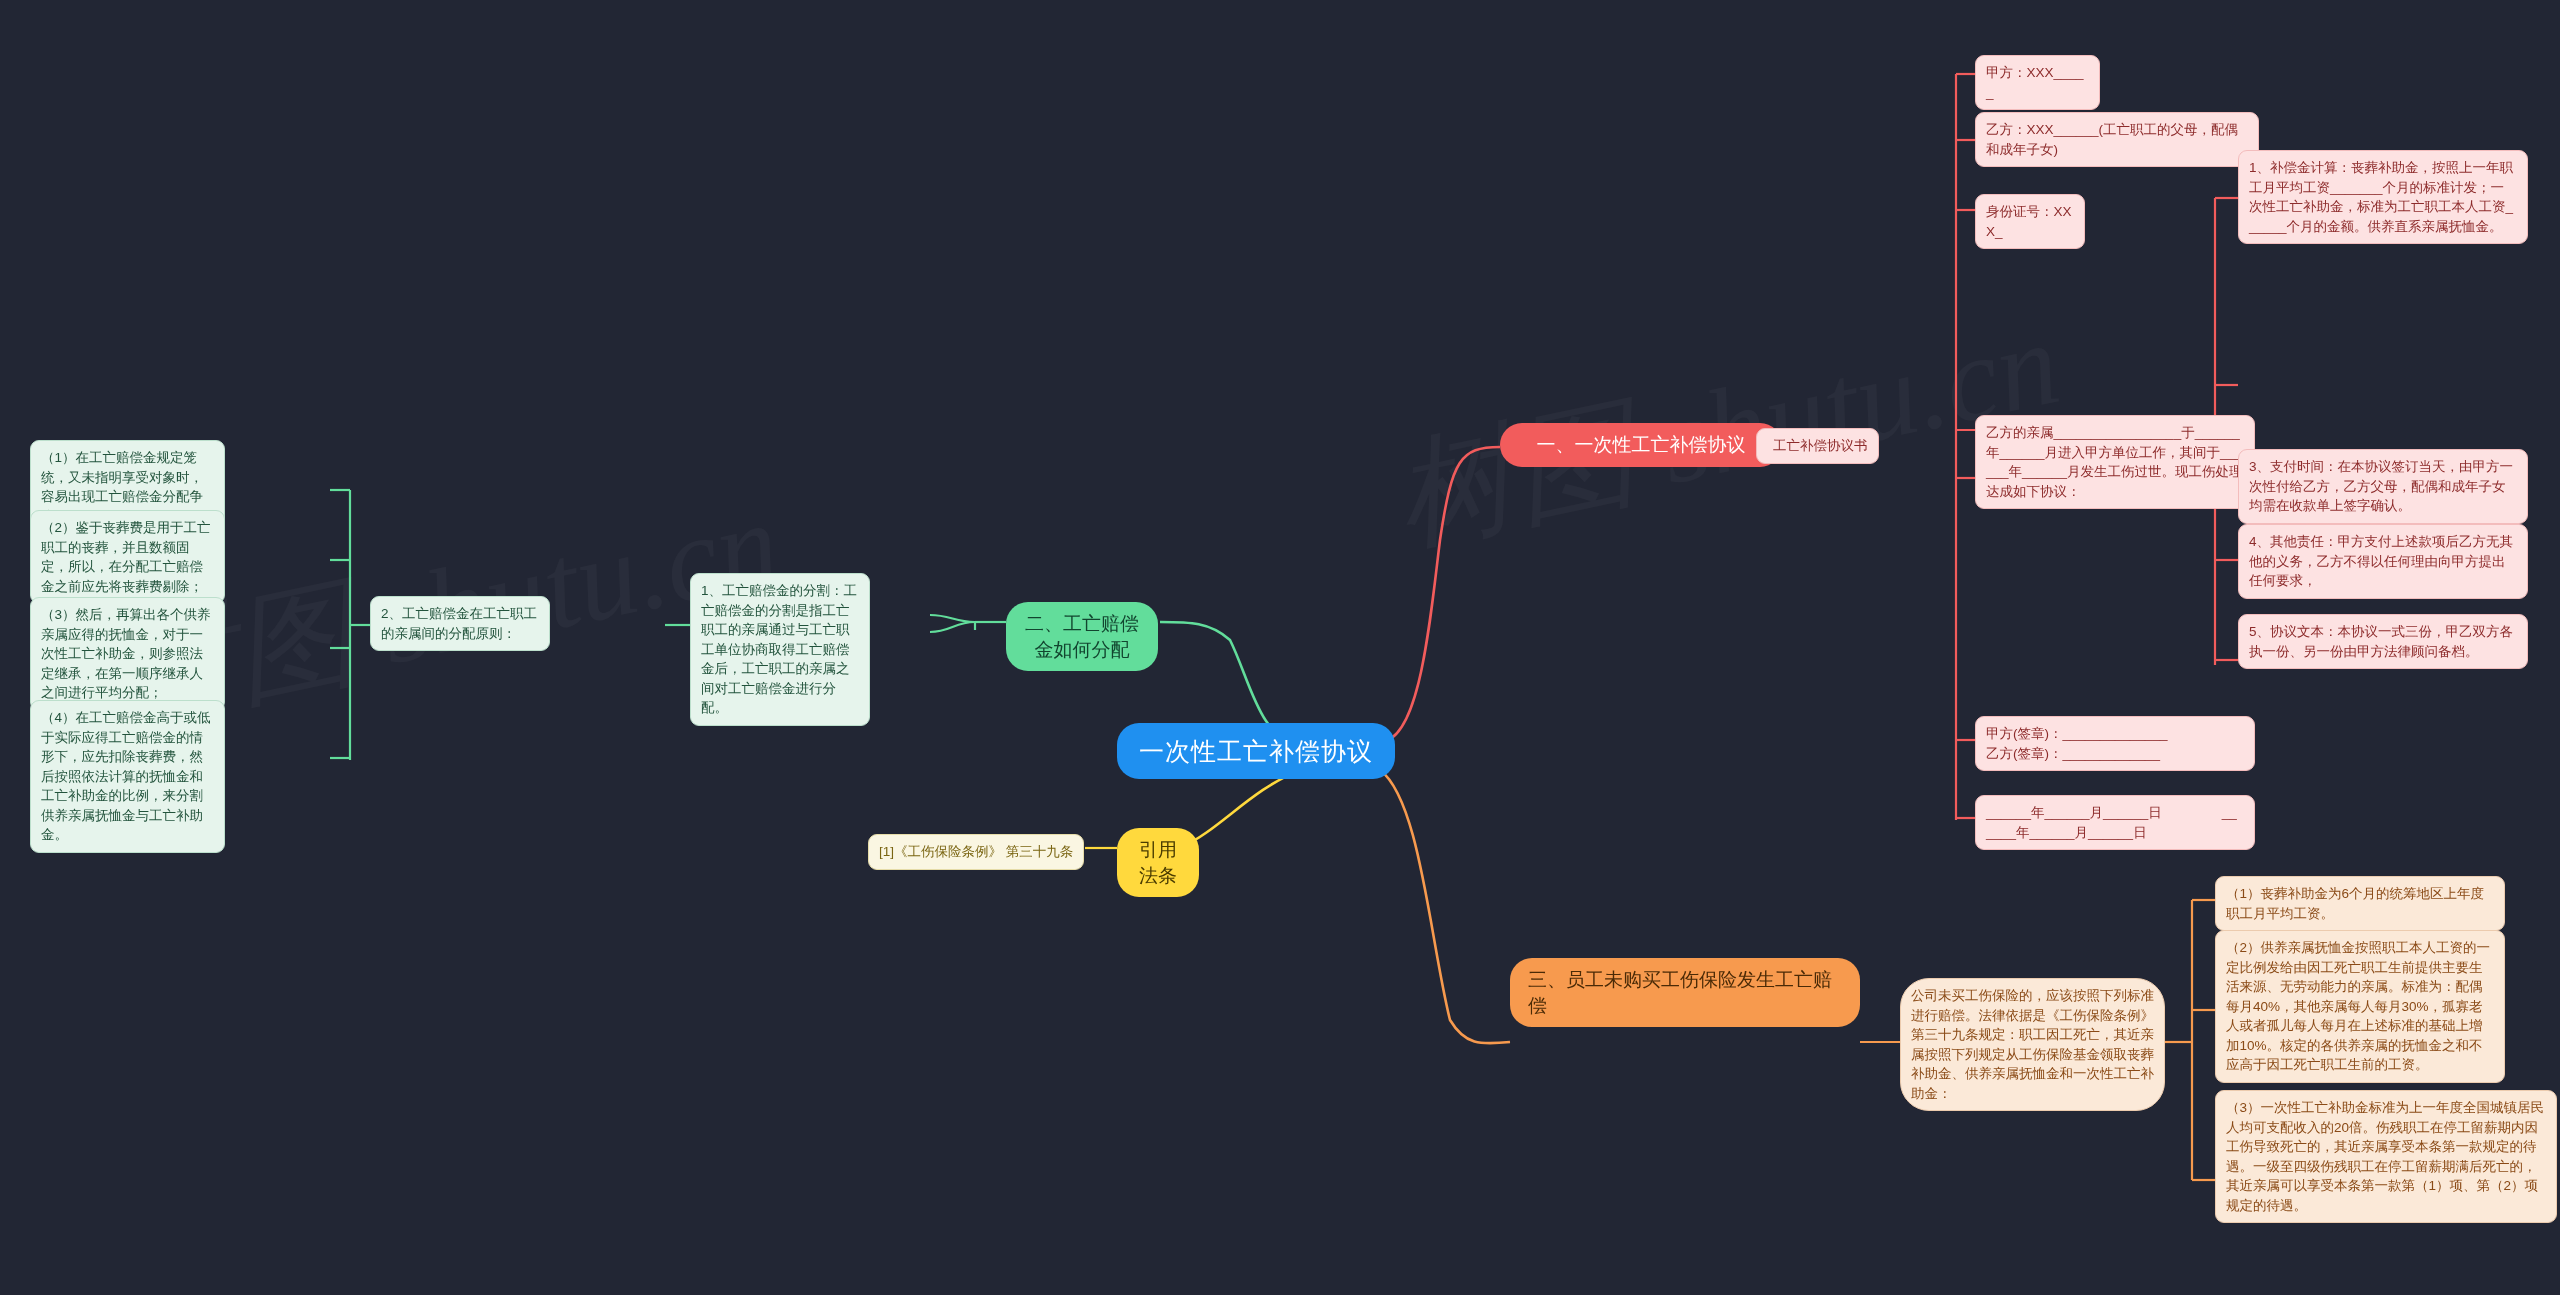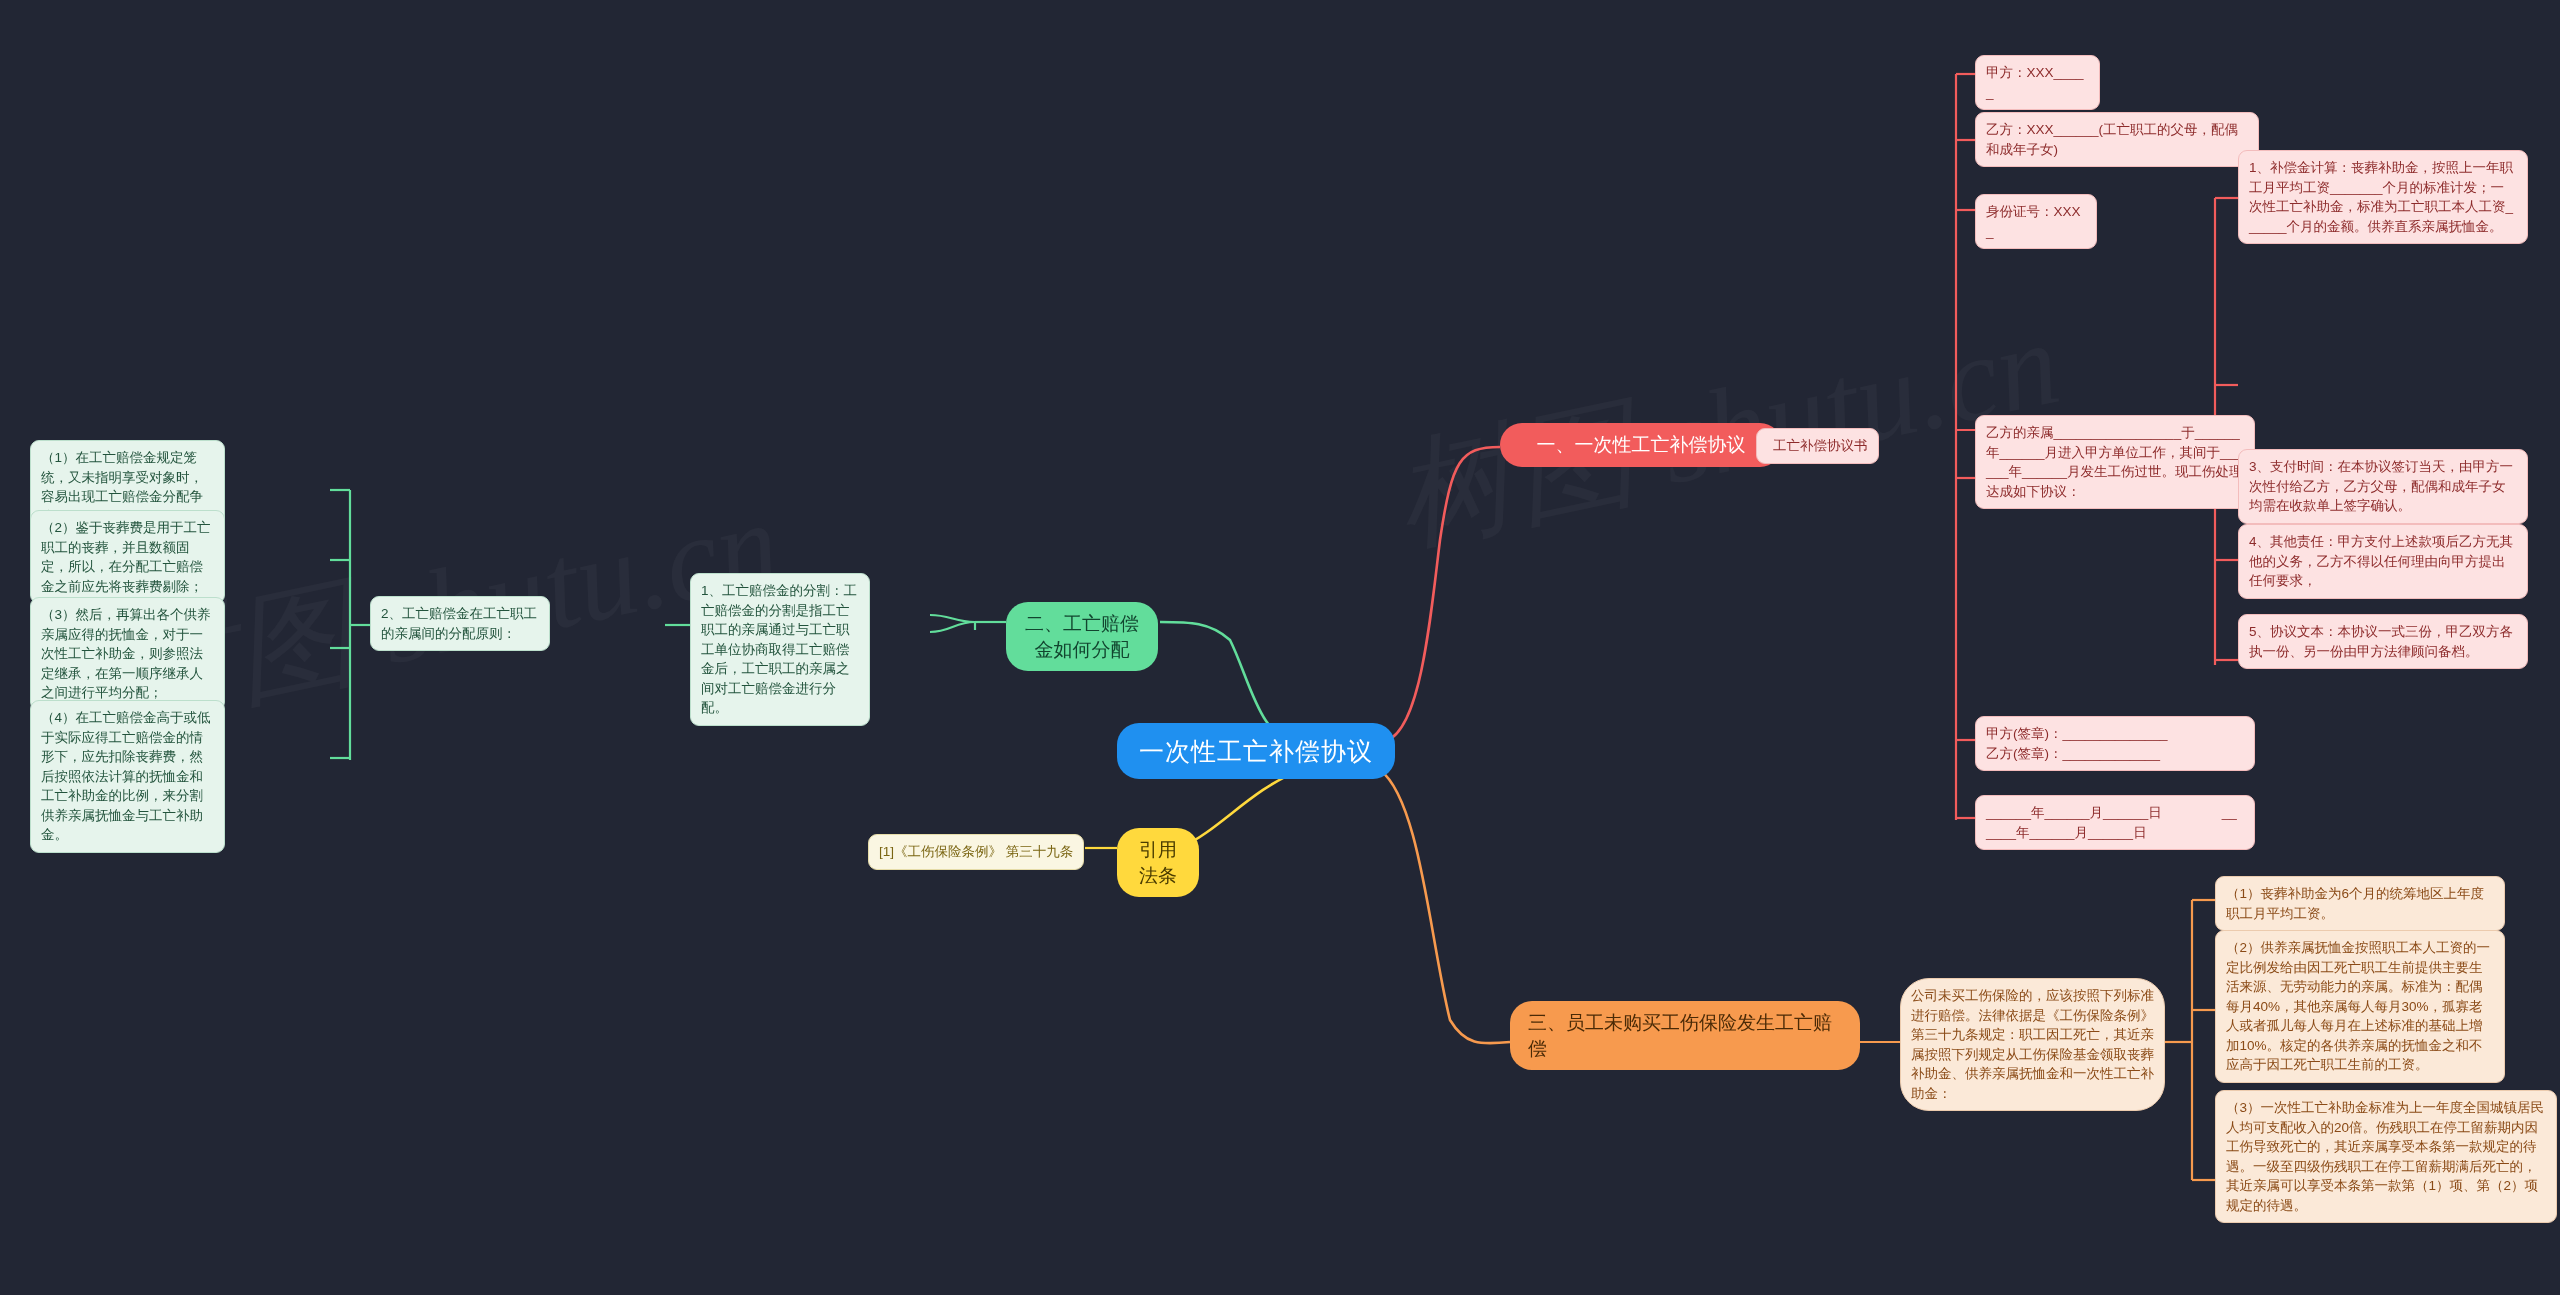--- a/index.html
+++ b/index.html
@@ -129,21 +129,21 @@
   </svg>
 
   <div class="node root" style="left:1256px; top:723px; transform:translateX(-50%);">一次性工亡补偿协议</div>
 
   <div class="node branch red" style="left:1500px; top:423px; width:282px; text-align:center;">一、一次性工亡补偿协议</div>
 
   <div class="node card pink nowrapcard" style="left:1756px; top:428px;padding-left:16px;">工亡补偿协议书</div>
 
   <div class="node card pink" style="left:1975px; top:55px; width:125px;">甲方：XXX_____</div>
   <div class="node card pink" style="left:1975px; top:112px; width:284px;">乙方：XXX______(工亡职工的父母，配偶和成年子女)</div>
-  <div class="node card pink" style="left:1975px; top:194px; width:122px;">身份证号：XXX_</div>
+  <div class="node card pink" style="left:1975px; top:194px; width:110px;">身份证号：XXX_</div>
   <div class="node card pink" style="left:1975px; top:415px; width:280px;">乙方的亲属_________________于______年______月进入甲方单位工作，其间于______年______月发生工伤过世。现工伤处理达成如下协议：</div>
   <div class="node card pink" style="left:1975px; top:716px; width:280px;">甲方(签章)：______________                 乙方(签章)：_____________</div>
   <div class="node card pink" style="left:1975px; top:795px; width:280px;">______年______月______日                ______年______月______日</div>
 
   <div class="node card pink" style="left:2238px; top:150px; width:290px;">1、补偿金计算：丧葬补助金，按照上一年职工月平均工资_______个月的标准计发；一次性工亡补助金，标准为工亡职工本人工资______个月的金额。供养直系亲属抚恤金。</div>
   <div class="node card pink" style="left:2238px; top:434px; width:290px;margin-top:15px;">3、支付时间：在本协议签订当天，由甲方一次性付给乙方，乙方父母，配偶和成年子女均需在收款单上签字确认。</div>
   <div class="node card pink" style="left:2238px; top:524px; width:290px;">4、其他责任：甲方支付上述款项后乙方无其他的义务，乙方不得以任何理由向甲方提出任何要求，</div>
   <div class="node card pink" style="left:2238px; top:614px; width:290px;">5、协议文本：本协议一式三份，甲乙双方各执一份、另一份由甲方法律顾问备档。</div>
 
   <div class="node branch green" style="left:1006px; top:602px; width:152px; text-align:center;">二、工亡赔偿金如何分配</div>
@@ -152,21 +152,21 @@
   <div class="node card mint" style="left:370px; top:596px; width:180px;">2、工亡赔偿金在工亡职工的亲属间的分配原则：</div>
 
   <div class="node card mint" style="left:30px; top:440px; width:195px;">（1）在工亡赔偿金规定笼统，又未指明享受对象时，容易出现工亡赔偿金分配争议；</div>
   <div class="node card mint" style="left:30px; top:510px; width:195px;">（2）鉴于丧葬费是用于工亡职工的丧葬，并且数额固定，所以，在分配工亡赔偿金之前应先将丧葬费剔除；</div>
   <div class="node card mint" style="left:30px; top:597px; width:195px;">（3）然后，再算出各个供养亲属应得的抚恤金，对于一次性工亡补助金，则参照法定继承，在第一顺序继承人之间进行平均分配；</div>
   <div class="node card mint" style="left:30px; top:700px; width:195px;">（4）在工亡赔偿金高于或低于实际应得工亡赔偿金的情形下，应先扣除丧葬费，然后按照依法计算的抚恤金和工亡补助金的比例，来分割供养亲属抚恤金与工亡补助金。</div>
 
   <div class="node branch yellow" style="left:1117px; top:828px; width:82px; text-align:center;">引用法条</div>
   <div class="node card cream nowrapcard" style="left:868px; top:834px;">[1]《工伤保险条例》 第三十九条</div>
 
-  <div class="node branch orange" style="left:1510px; top:1001px; width:350px;">三、员工未购买工伤保险发生工亡赔偿</div>
+  <div class="node branch orange" style="left:1510px; top:958px; width:350px;">三、员工未购买工伤保险发生工亡赔偿</div>
 
   <div class="node card peach" style="left:1900px; top:978px; width:265px;border-radius:29px;">公司未买工伤保险的，应该按照下列标准进行赔偿。法律依据是《工伤保险条例》第三十九条规定：职工因工死亡，其近亲属按照下列规定从工伤保险基金领取丧葬补助金、供养亲属抚恤金和一次性工亡补助金：</div>
 
   <div class="node card peach" style="left:2215px; top:876px; width:290px;">（1）丧葬补助金为6个月的统筹地区上年度职工月平均工资。</div>
   <div class="node card peach" style="left:2215px; top:930px; width:290px;">（2）供养亲属抚恤金按照职工本人工资的一定比例发给由因工死亡职工生前提供主要生活来源、无劳动能力的亲属。标准为：配偶每月40%，其他亲属每人每月30%，孤寡老人或者孤儿每人每月在上述标准的基础上增加10%。核定的各供养亲属的抚恤金之和不应高于因工死亡职工生前的工资。</div>
   <div class="node card peach" style="left:2215px; top:1090px; width:342px;">（3）一次性工亡补助金标准为上一年度全国城镇居民人均可支配收入的20倍。伤残职工在停工留薪期内因工伤导致死亡的，其近亲属享受本条第一款规定的待遇。一级至四级伤残职工在停工留薪期满后死亡的，其近亲属可以享受本条第一款第（1）项、第（2）项规定的待遇。</div>
 
 </div>
 
 </body></html>

